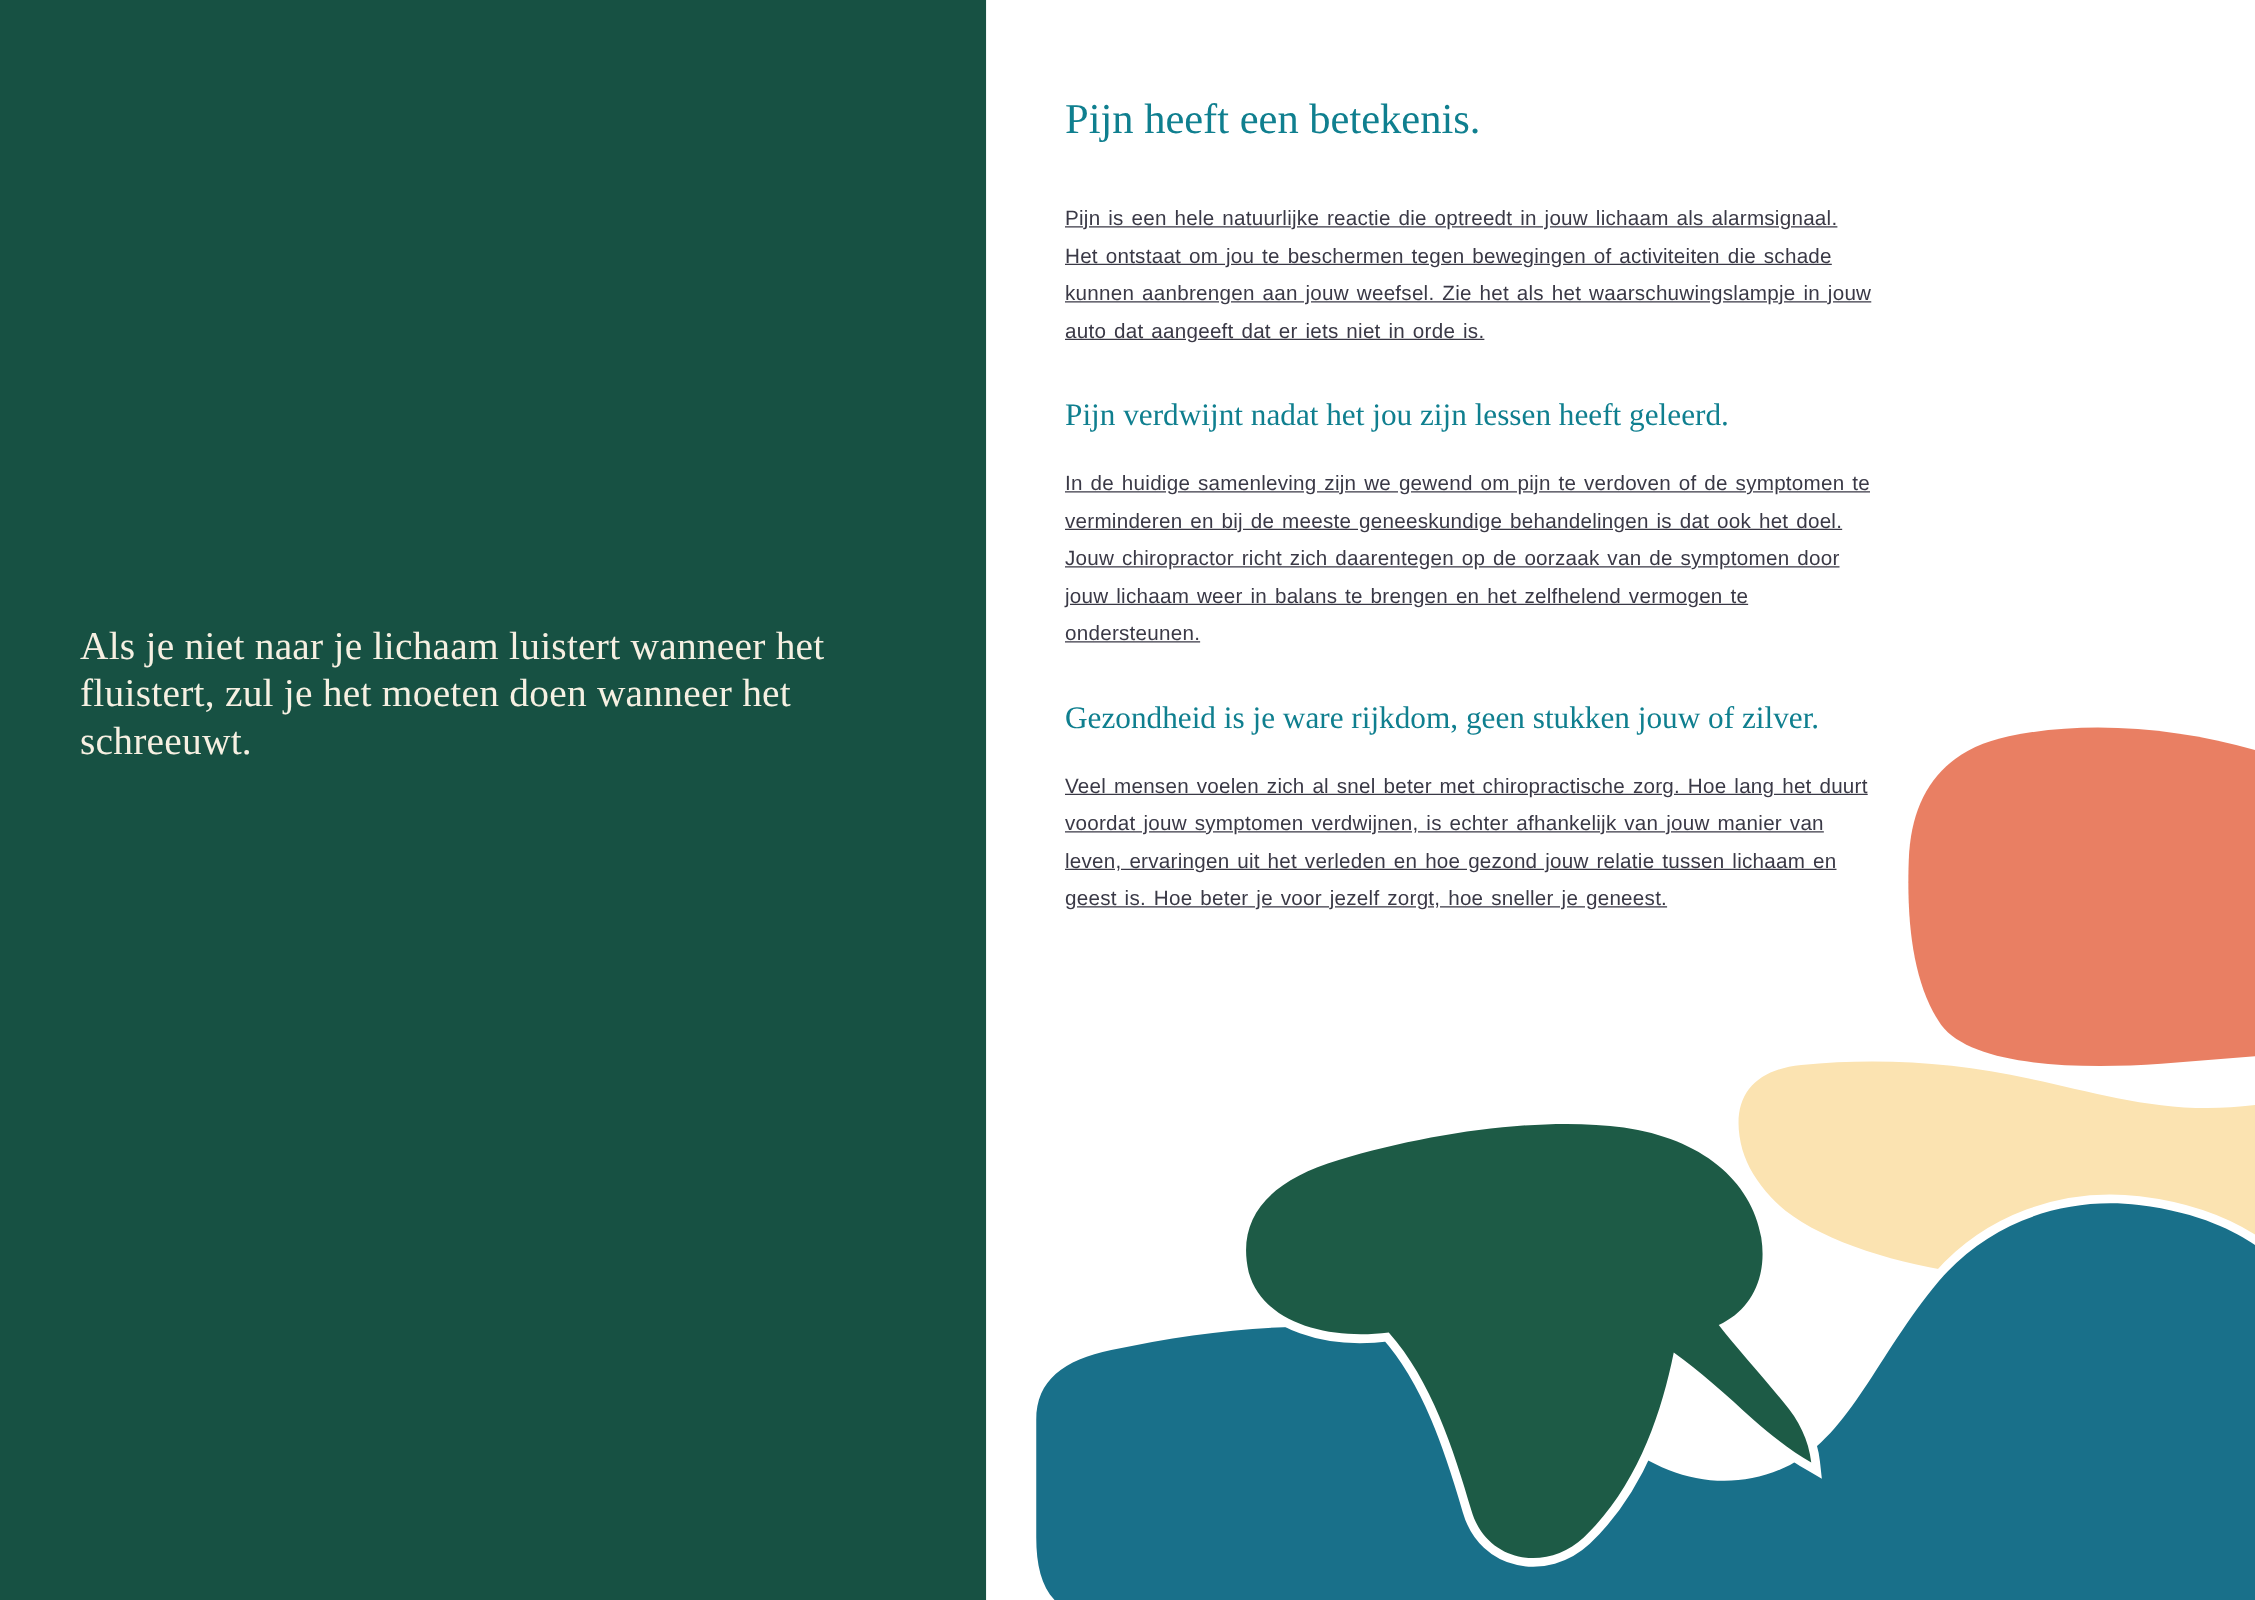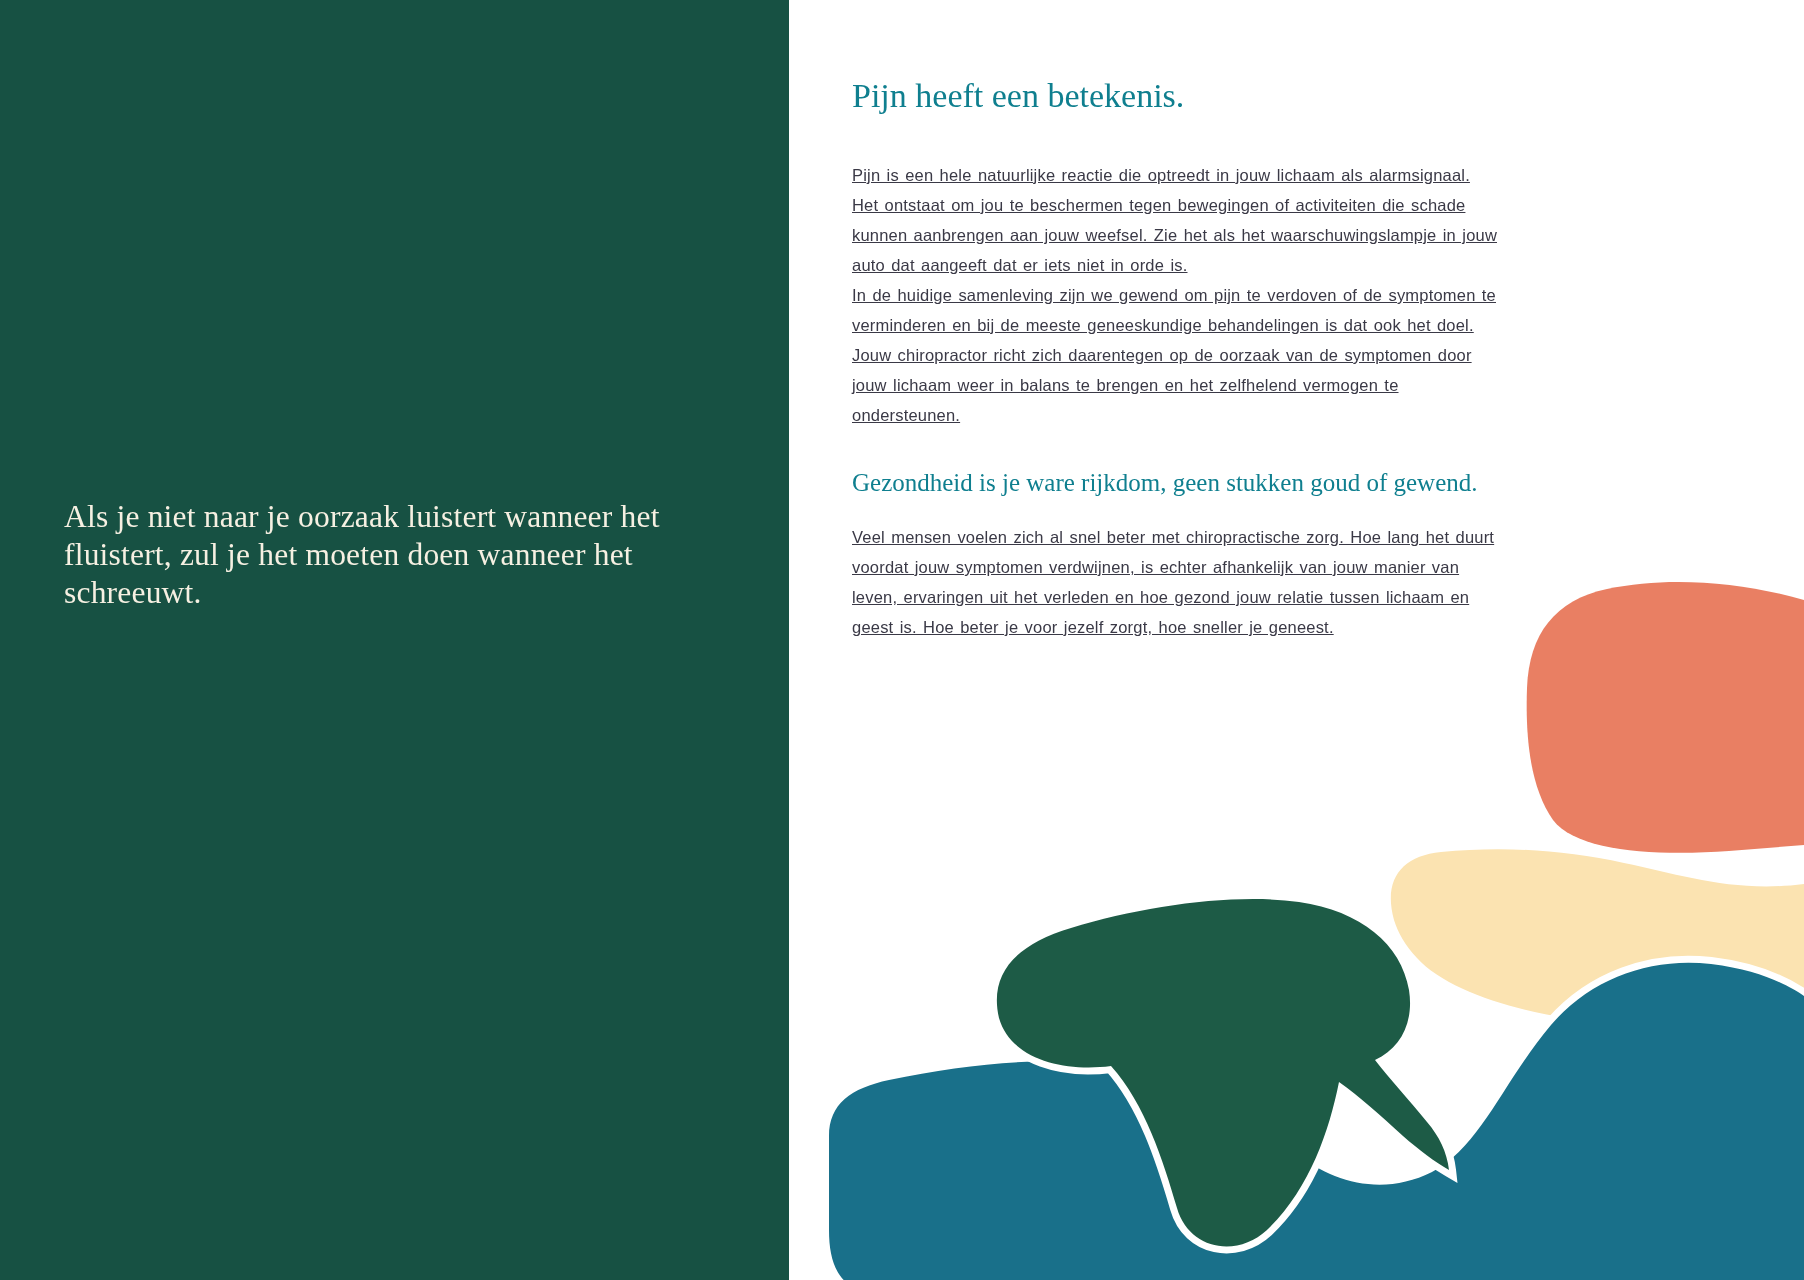--- a/index.html
+++ b/index.html
@@ -79,36 +79,37 @@
     width: 1015px; height: 1280px;
     pointer-events: none;
   }
 </style>
 </head>
 <body>
 
 <div class="page">
 
   <div class="left-panel">
-    <div class="quote">Als je niet naar je oorzaak luistert wanneer het fluistert, zul je het moeten doen wanneer het schreeuwt.</div>
+    <div class="quote">Als je niet naar je lichaam luistert wanneer het fluistert, zul je het moeten doen wanneer het schreeuwt.</div>
   </div>
 
   <div class="right-panel">
     <div class="content">
 
       <h1 class="page-title">Pijn heeft een betekenis.</h1>
 
       <p class="body-par">Pijn is een hele natuurlijke reactie die optreedt in jouw lichaam als alarmsignaal. Het ontstaat om jou te beschermen tegen bewegingen of activiteiten die schade kunnen aanbrengen aan jouw weefsel. Zie het als het waarschuwingslampje in jouw auto dat aangeeft dat er iets niet in orde is.</p>
 
       <div>
+        <h2 class="section-heading">Pijn verdwijnt nadat het jou zijn lessen heeft geleerd.</h2>
         <p class="body-par">In de huidige samenleving zijn we gewend om pijn te verdoven of de symptomen te verminderen en bij de meeste geneeskundige behandelingen is dat ook het doel. Jouw chiropractor richt zich daarentegen op de oorzaak van de symptomen door jouw lichaam weer in balans te brengen en het zelfhelend vermogen te ondersteunen.</p>
       </div>
 
       <div>
-        <h2 class="section-heading">Gezondheid is je ware rijkdom, geen stukken goud of gewend.</h2>
+        <h2 class="section-heading">Gezondheid is je ware rijkdom, geen stukken jouw of zilver.</h2>
         <p class="body-par">Veel mensen voelen zich al snel beter met chiropractische zorg. Hoe lang het duurt voordat jouw symptomen verdwijnen, is echter afhankelijk van jouw manier van leven, ervaringen uit het verleden en hoe gezond jouw relatie tussen lichaam en geest is. Hoe beter je voor jezelf zorgt, hoe sneller je geneest.</p>
       </div>
 
     </div>
   </div>
 
   <svg class="decor-svg" viewBox="0 0 1015 1280">
 
     <path fill="#e97f63" d="M1015 600
              C 952 582 880 576 818 589

